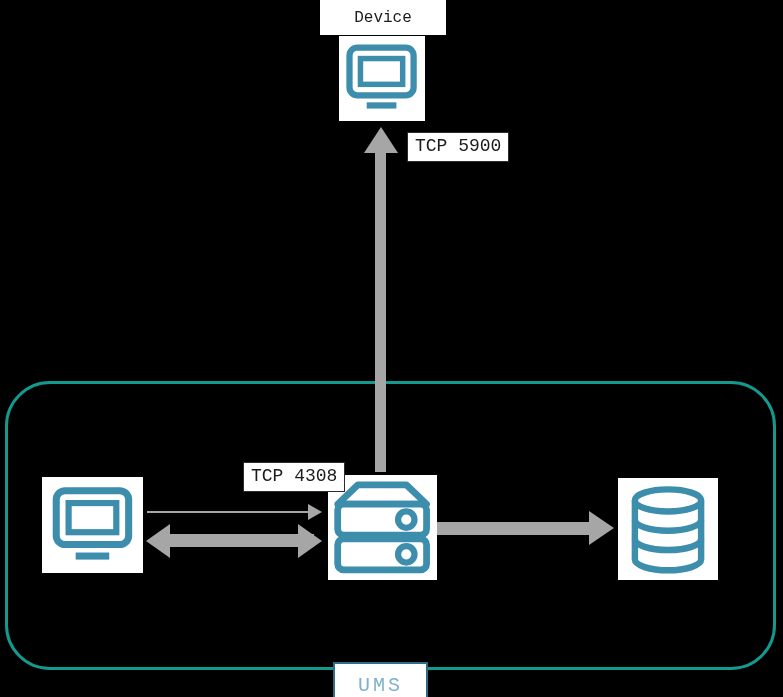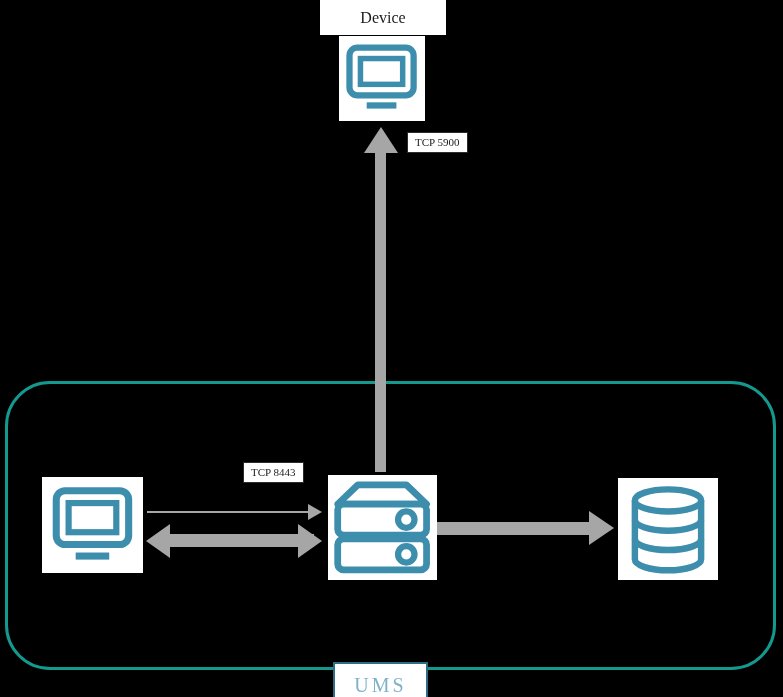--- a/index.html
+++ b/index.html
@@ -1,39 +1,39 @@
 <!DOCTYPE html>
 <html style="--canvas-bg: #000000; --icon-teal: #3d8dac; --boundary-teal: #14998f; --arrow-gray: #a6a6a6; --label-bg: #ffffff; --label-text: #1c1c1c; --label-border: #2b2b2b; --ums-text: #7fb2c8; --ums-box-border: #2f6c86;"><head>
 <meta charset="utf-8">
 <style>
   html,body { margin:0; padding:0; background:#000; }
   .canvas {
     position:relative; width:783px; height:697px;
     background:var(--canvas-bg,#000000); overflow:hidden;
-    font-family:Liberation Serif, serif;
+    font-family:Liberation Mono, monospace;
   }
   
   .icon-box {
     position:absolute; background:#ffffff; z-index:3;
     display:flex; align-items:center; justify-content:center;
   }
   .icon-box svg { width:92%; height:92%; }
   .node-svg rect, .node-svg circle, .node-svg path,
   .node-svg polygon, .node-svg ellipse { stroke:var(--icon-teal); }
   .node-svg .solid { fill:var(--icon-teal); stroke:none; }
 
   .device-icon  { left:339px; top:36px;  width:86px;  height:85px; }
   .console-icon { left:42px;  top:477px; width:101px; height:96px; }
   .server-icon  { left:328px; top:475px; width:109px; height:105px; }
   .db-icon      { left:618px; top:478px; width:100px; height:102px; }
 
   
   .label-box {
     position:absolute; background:var(--label-bg,#fff); color:var(--label-text,#1c1c1c);
-    font-size:11px; line-height:1.2; padding:3px 7px; z-index:4; white-space:nowrap;
+    font-size:18px; line-height:1.2; padding:3px 7px; z-index:4; white-space:nowrap;
   }
   .bordered { border:1px solid var(--label-border,#2b2b2b); }
   .device-label {
     position:absolute; left:320px; top:0; width:126px; height:35px;
     background:var(--label-bg,#fff); color:var(--label-text,#1c1c1c);
     display:flex; align-items:center; justify-content:center;
     font-size:16px; z-index:3;
   }
   .tcp5900 { left:407px; top:132px; }
   .tcp8443 { left:243px; top:462px; }
@@ -110,21 +110,21 @@
       <rect class="solid" x="31" y="81" width="38" height="8"></rect>
     </svg>
   </div>
 
   <div class="arrow shaft thin-shaft"></div>
   <div class="arrow head thin-head"></div>
 
   <div class="arrow shaft bi-shaft"></div>
   <div class="arrow head bi-head-left"></div>
   <div class="arrow head bi-head-right"></div>
-  <div class="label-box bordered tcp8443">TCP 8443</div>
+  <div class="label-box bordered tcp8443">TCP 4308</div>
 
   <div class="icon-box server-icon">
     <svg class="node-svg" viewBox="0 0 100 100" fill="none">
       <polygon points="25,6 75,6 96,26 4,26" fill="#fff" stroke-width="7" stroke-linejoin="round"></polygon>
       <rect x="4" y="26" width="92" height="32" rx="6" fill="#fff" stroke-width="7"></rect>
       <circle cx="75" cy="42" r="8.5" fill="#fff" stroke-width="6.5"></circle>
       <rect x="4" y="62" width="92" height="32" rx="6" fill="#fff" stroke-width="7"></rect>
       <circle cx="75" cy="78" r="8.5" fill="#fff" stroke-width="6.5"></circle>
     </svg>
   </div>

